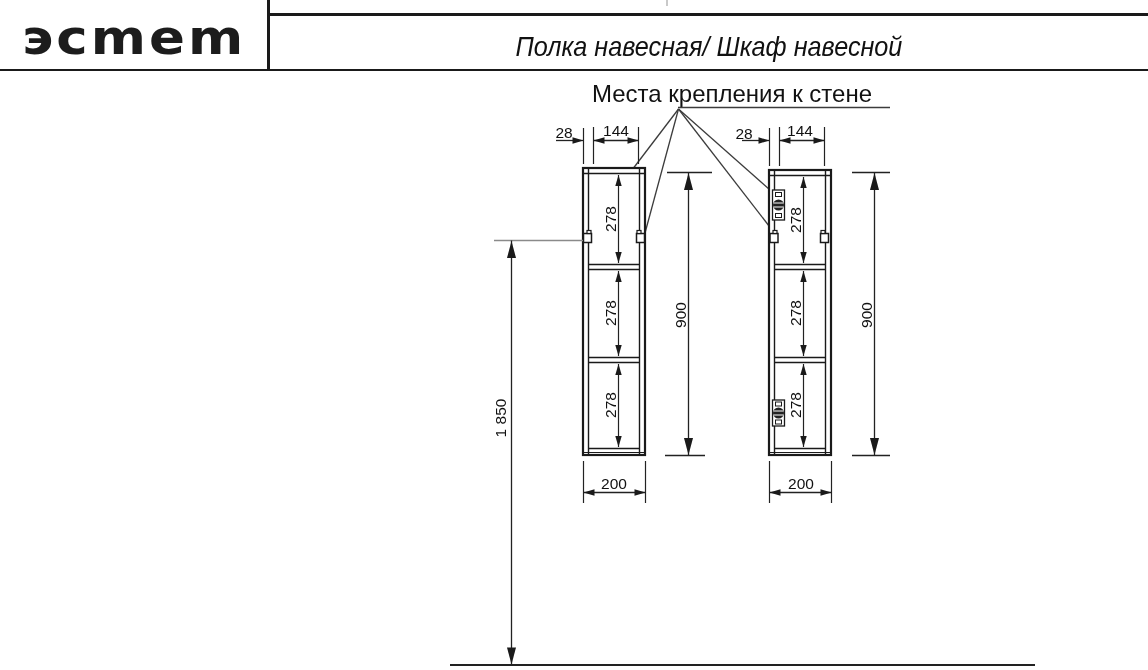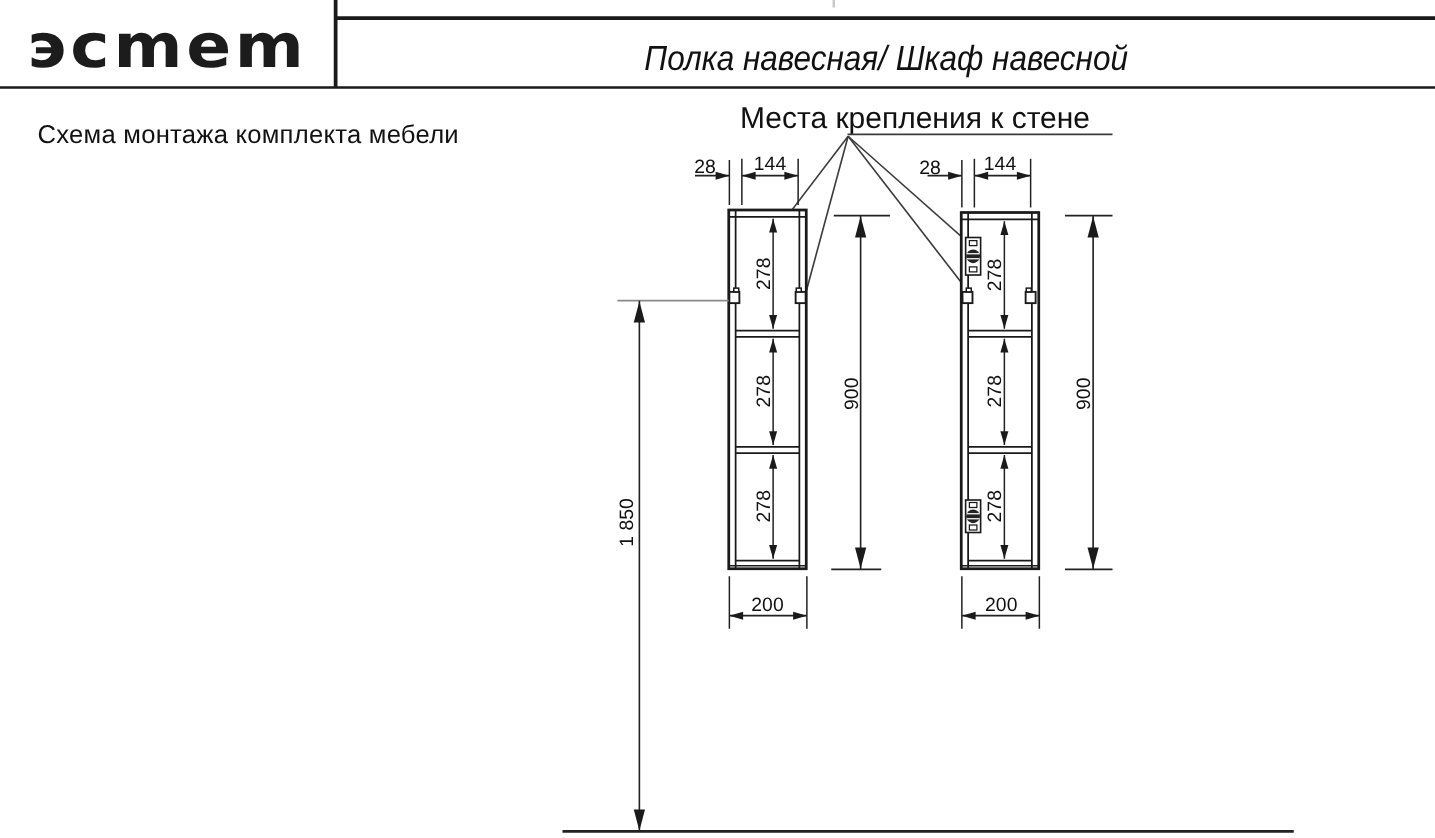--- a/index.html
+++ b/index.html
@@ -42,21 +42,20 @@
 <div class="logo">эcmem</div>
 <div class="hline" style="left:267px;top:0;width:2.5px;height:70px;"></div>
 <div class="hline" style="left:269px;top:13px;width:879px;height:2.5px;"></div>
 <div class="hline" style="left:0;top:68.5px;width:1148px;height:2.5px;"></div>
 <div style="position:absolute;left:666px;top:0;width:1.5px;height:6px;background:#c9c9c9;"></div>
 <div class="title-box">
   <span class="t">Полка навесная/ Шкаф навесной</span>
 </div>
 
 <div class="note">
-  <div>Схема монтажа комплекта мебели</div>
 </div>
 
 <svg width="1148" height="670" viewBox="0 0 1148 670">
 
   <g>
     <text class="callout" x="732" y="102" text-anchor="middle">Места крепления к стене</text>
     <line x1="678" y1="107.5" x2="890" y2="107.5" stroke="#3c3c3c" stroke-width="1.5"></line>
     <line x1="678.5" y1="109" x2="584" y2="233" stroke="#3c3c3c" stroke-width="1.3"></line>
     <line x1="678.5" y1="109" x2="645" y2="233" stroke="#3c3c3c" stroke-width="1.3"></line>
     <line x1="678.5" y1="109" x2="776" y2="235" stroke="#3c3c3c" stroke-width="1.3"></line>

